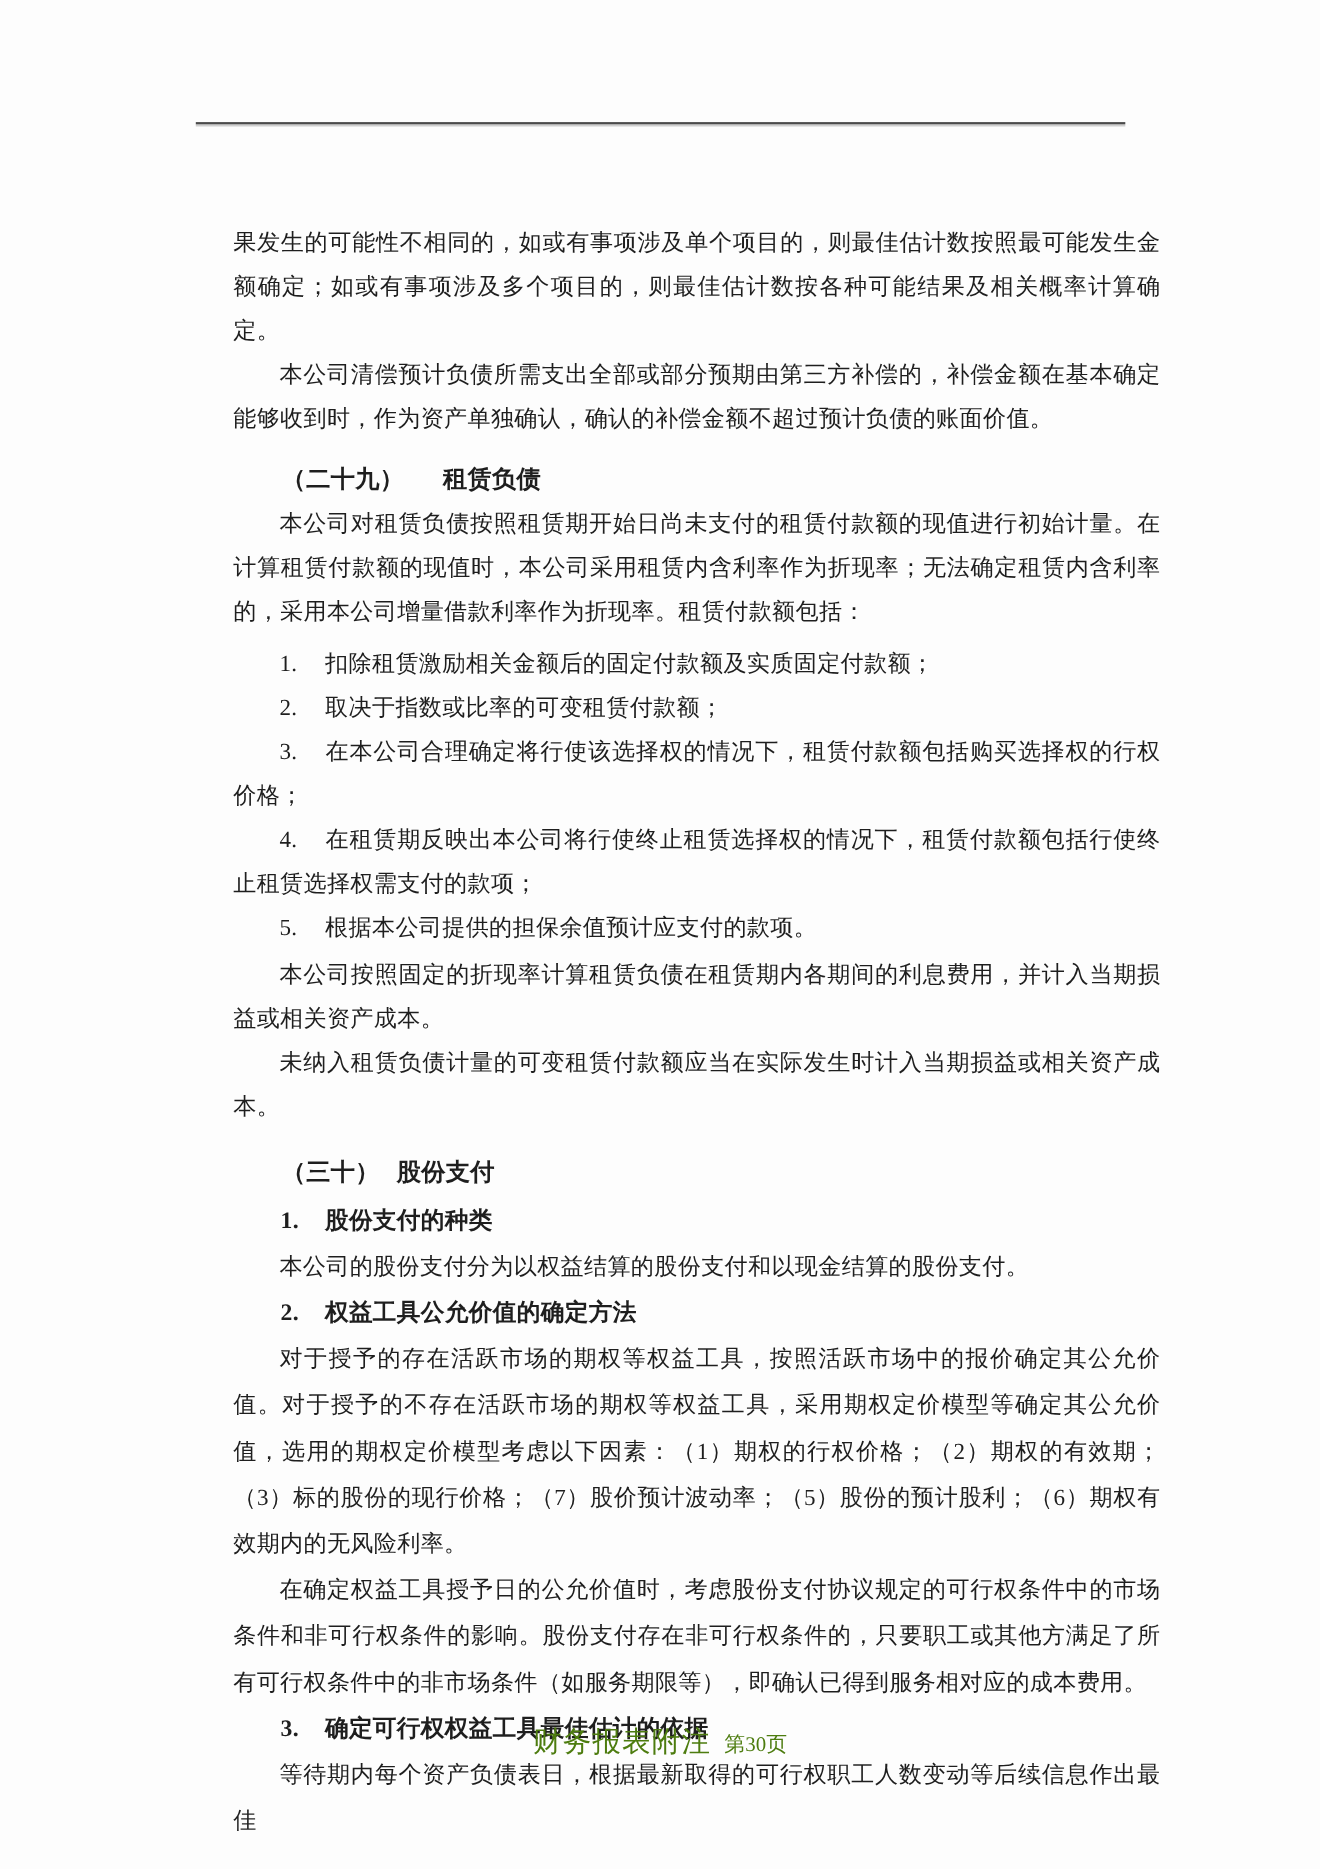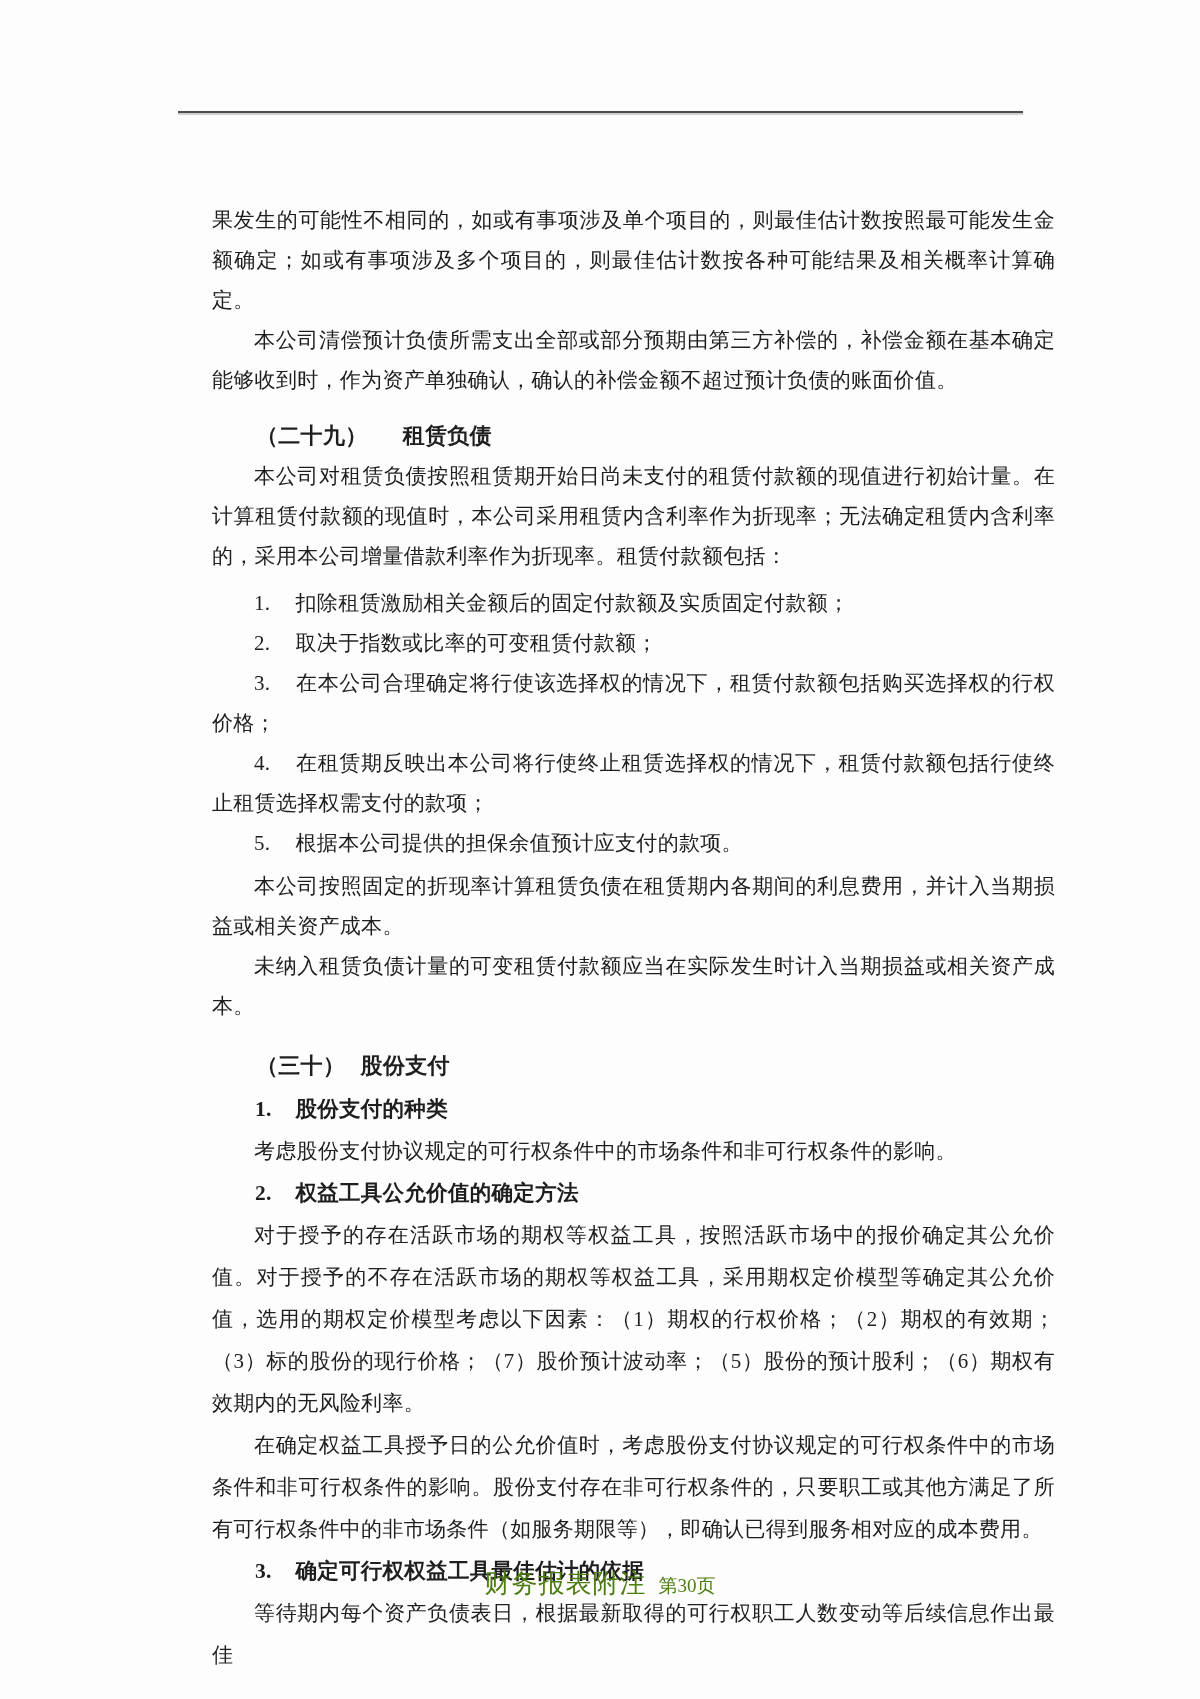--- a/index.html
+++ b/index.html
@@ -108,21 +108,21 @@
     <p class="body ind mt-sm">本公司按照固定的折现率计算租赁负债在租赁期内各期间的利息费用，并计入当期损益或相关资产成本。</p>
 
     <p class="body ind">未纳入租赁负债计量的可变租赁付款额应当在实际发生时计入当期损益或相关资产成本。</p>
 
     <p class="heading h30"><span>（三十）</span><span class="gap-narrow">股份支付</span></p>
 
     <div class="sec30">
 
       <p class="subheading"><span class="sub-num">1.</span><span>股份支付的种类</span></p>
 
-      <p class="body ind">考虑股份支付协议规定的可行权条件中的市场条件和非可行权条件的影响。</p>
+      <p class="body ind">本公司的股份支付分为以权益结算的股份支付和以现金结算的股份支付。</p>
 
       <p class="subheading"><span class="sub-num">2.</span><span>权益工具公允价值的确定方法</span></p>
 
       <p class="body ind">对于授予的存在活跃市场的期权等权益工具，按照活跃市场中的报价确定其公允价值。对于授予的不存在活跃市场的期权等权益工具，采用期权定价模型等确定其公允价值，选用的期权定价模型考虑以下因素：（1）期权的行权价格；（2）期权的有效期；（3）标的股份的现行价格；（7）股价预计波动率；（5）股份的预计股利；（6）期权有效期内的无风险利率。</p>
 
       <p class="body ind">在确定权益工具授予日的公允价值时，考虑股份支付协议规定的可行权条件中的市场条件和非可行权条件的影响。股份支付存在非可行权条件的，只要职工或其他方满足了所有可行权条件中的非市场条件（如服务期限等），即确认已得到服务相对应的成本费用。</p>
 
       <p class="subheading"><span class="sub-num">3.</span><span>确定可行权权益工具最佳估计的依据</span></p>
 
       <p class="body ind">等待期内每个资产负债表日，根据最新取得的可行权职工人数变动等后续信息作出最佳</p>

